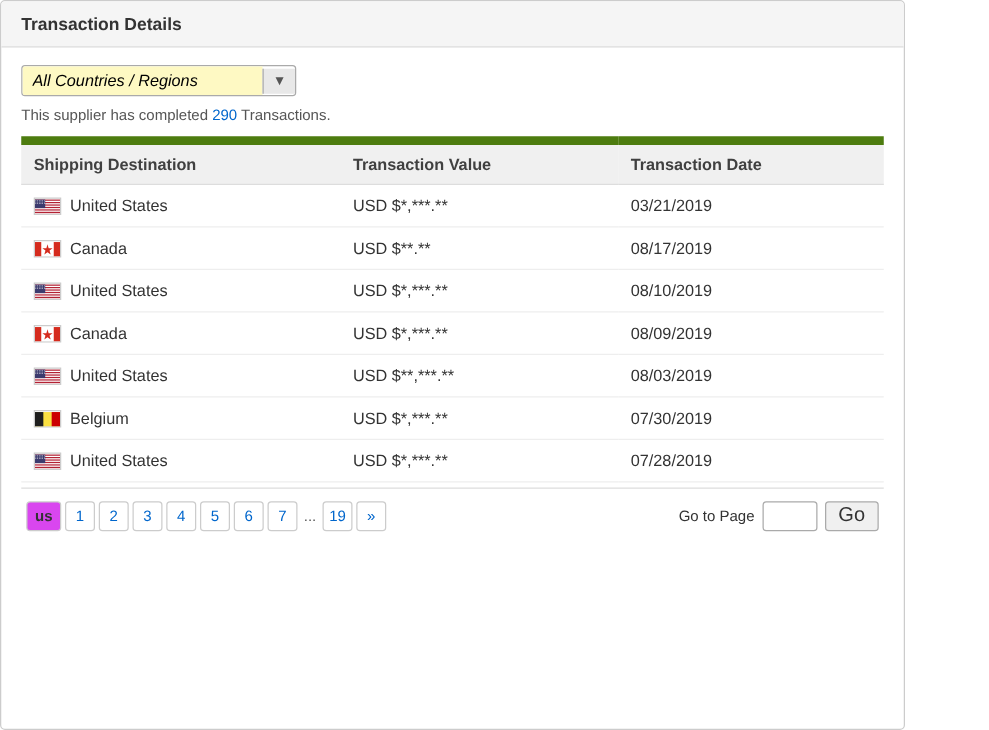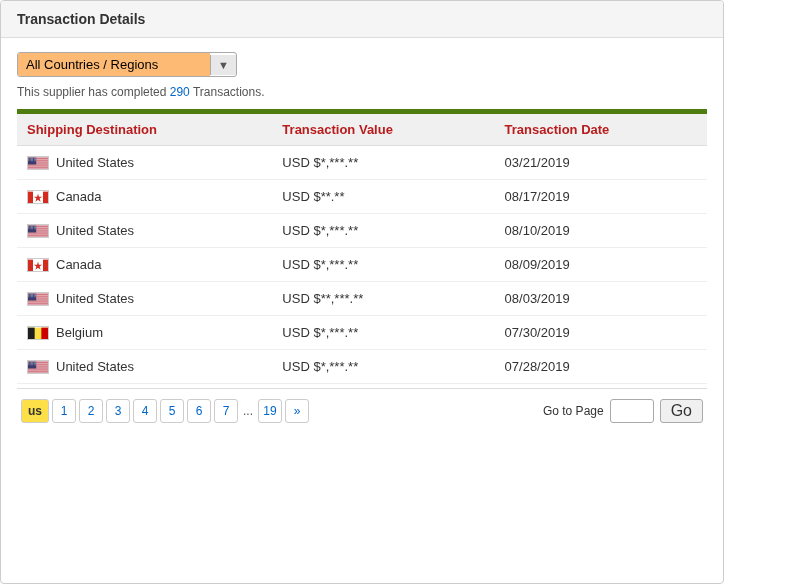--- a/index.html
+++ b/index.html
@@ -43,23 +43,24 @@
       overflow: hidden;
       width: 220px;
     }
 
     .filter-select {
       flex: 1;
       border: none;
       outline: none;
       padding: 4px 8px;
       font-size: 13px;
-      background: #fdba74;
+      background: #fef9c3;
       cursor: pointer;
       appearance: none;
+      font-style: italic;
       -webkit-appearance: none;
     }
 
     .filter-dropdown-btn {
       background: #e8e8e8;
       border-left: 1px solid #aaa;
       padding: 4px 7px;
       cursor: pointer;
       font-size: 11px;
       color: #555;
@@ -88,22 +89,22 @@
     thead tr {
       background: #f0f0f0;
     }
 
     thead th {
       text-align: left;
       padding: 8px 10px;
       font-weight: bold;
       font-size: 13px;
       border-bottom: 1px solid #ddd;
-      border-top: 5px solid #4d7c0f;
-      color: #b91c1c;
+      border-top: 7px solid #4d7c0f;
+      color: #404040;
     }
 
     tbody tr {
       border-bottom: 1px solid #eee;
     }
 
     tbody td {
       padding: 9px 10px;
       font-size: 13px;
       vertical-align: middle;
@@ -140,21 +141,21 @@
       font-size: 12px;
       cursor: pointer;
       display: flex;
       align-items: center;
       justify-content: center;
       padding: 0 4px;
       color: #0066cc;
     }
 
     .page-btn.current-label {
-      background: #fde047;
+      background: #d946ef;
       color: #333;
       cursor: default;
       font-weight: bold;
       min-width: 28px;
     }
 
     .page-ellipsis {
       font-size: 12px;
       color: #555;
       padding: 0 2px;

